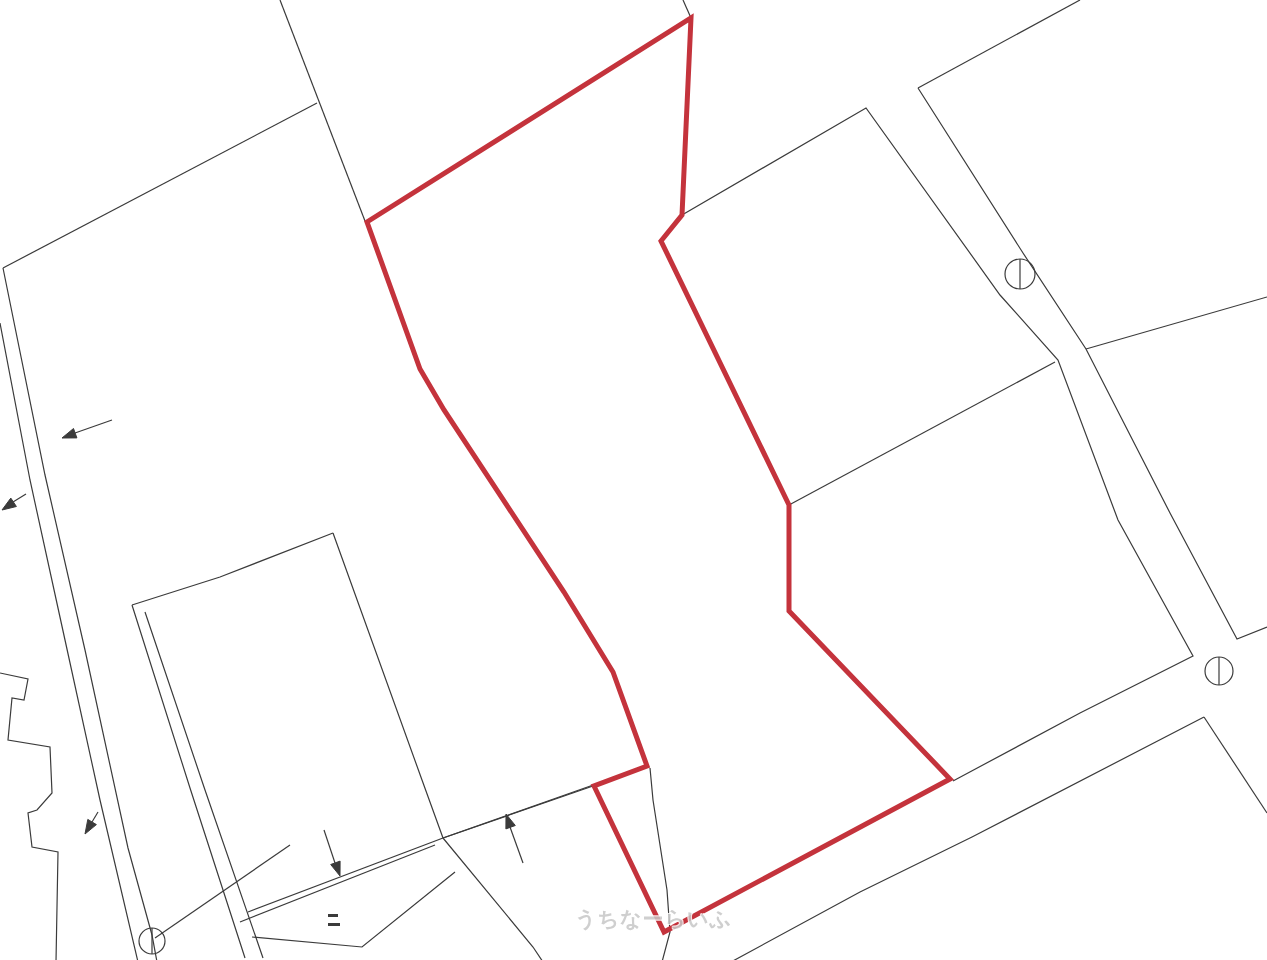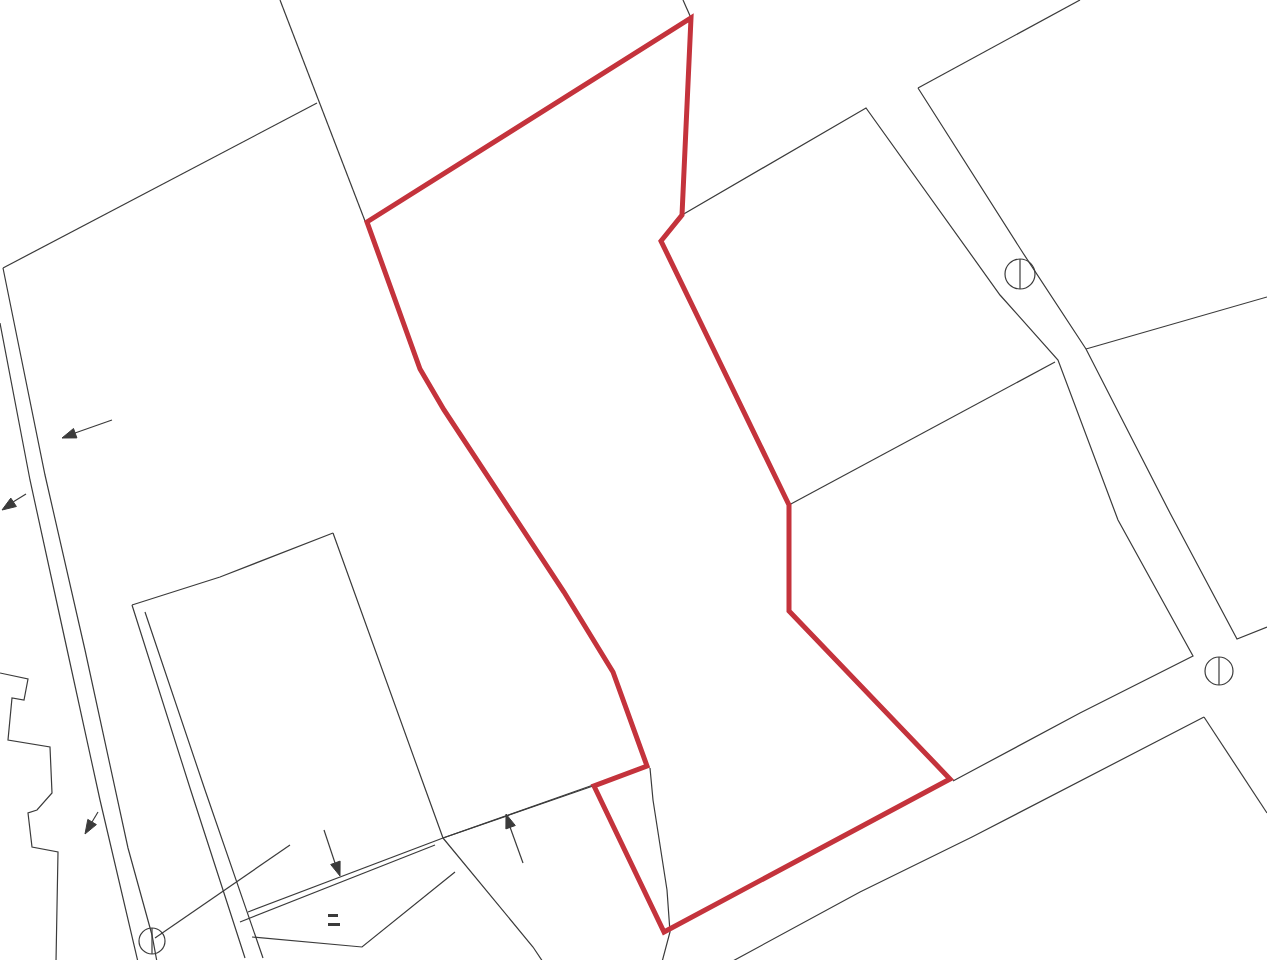--- a/index.html
+++ b/index.html
@@ -58,13 +58,14 @@
       <polyline points="98,812 92,822" fill="none" stroke="#3b3b3b" stroke-width="1.2"></polyline>
       <polygon points="85,834 87.8,819.4 96.4,824.6" fill="#3b3b3b" stroke="#3b3b3b"></polygon>
       <polyline points="324,830 335,863" fill="none" stroke="#3b3b3b" stroke-width="1.2"></polyline>
       <polygon points="340,876 330.7,864.5 340.1,861.1" fill="#3b3b3b" stroke="#3b3b3b"></polygon>
       <polyline points="523,863 510,827" fill="none" stroke="#3b3b3b" stroke-width="1.2"></polyline>
       <polygon points="506,814 515.3,825.5 505.9,828.9" fill="#3b3b3b" stroke="#3b3b3b"></polygon>
       <rect x="328" y="914" width="10" height="3" fill="#3b3b3b"></rect>
       <rect x="328" y="923" width="12" height="3" fill="#3b3b3b"></rect>
       <polygon points="691,18 682,215 661,241 789,505 789,611 950,779 664,932 594,786 647,766 613,672 564,592 444,410 420,369 367,222" fill="none" stroke="#c4333c" stroke-width="5" stroke-linejoin="miter"></polygon>
     </svg>
+  <div class="watermark">うちなーらいふ</div>
 </div>
 
 </body></html>

